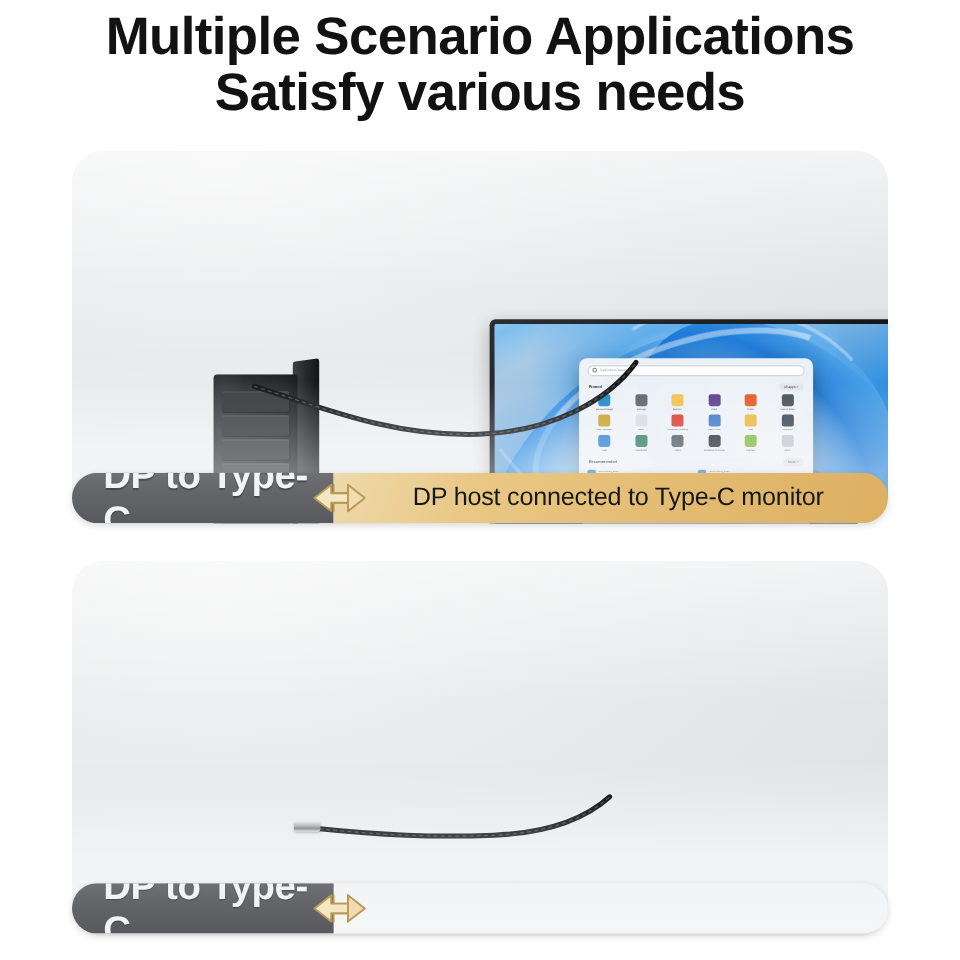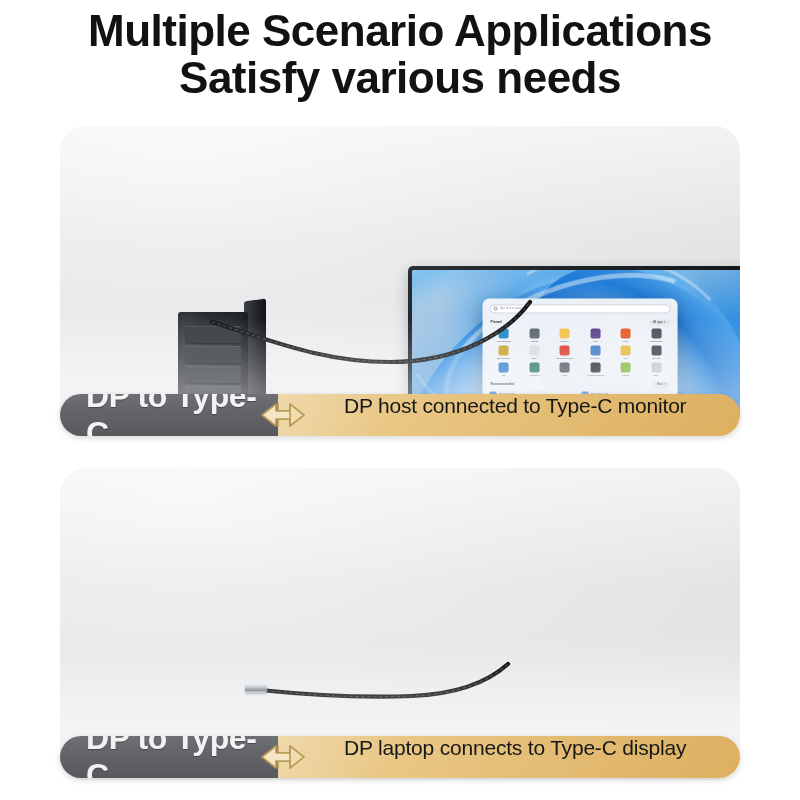--- a/index.html
+++ b/index.html
@@ -140,21 +140,21 @@
     box-shadow:0 2px 6px rgba(0,0,0,.16); }
   #cap1{ top:394px; }
   #cap2{ top:736px; }
   .caption .left{ position:relative; width:218px; flex:none;
     background:linear-gradient(180deg,#6e7073 0%,#636568 40%,#57595c 100%);
     display:flex; align-items:center; padding-left:26px; }
   .caption .left .t{ color:#f2f3f4; font-size:32px; font-weight:bold; letter-spacing:-0.4px;
     text-shadow:0 1px 1px rgba(0,0,0,.3); }
   .caption .right{ position:relative; flex:1;
     background:linear-gradient(110deg,#eed9ab 0%,#e9c784 26%,#e3bb72 62%,#ddb061 100%);
-    display:flex; padding-left:66px; }
+    display:flex; align-items:center; padding-left:66px; }
   .caption .right .t{ color:#16181a; font-size:21px; letter-spacing:-0.2px; }
   .caption .arrows{ position:absolute; left:196px; top:50%; transform:translateY(-50%);
     width:62px; height:30px; z-index:3; }
 </style>
 </head>
 <body>
 
 <div class="heading">
   <span>Multiple Scenario Applications</span>
   <span class="l2">Satisfy various needs</span>
@@ -374,20 +374,17 @@
     <path d="M200,222 C 258,228 300,230 352,228 C 398,226 428,214 448,196" fill="none" stroke="#141618" stroke-width="4.2" stroke-linecap="round"></path>
     <path d="M200,222 C 258,228 300,230 352,228 C 398,226 428,214 448,196" fill="none" stroke="#54585c" stroke-width="1.1" stroke-linecap="round" stroke-dasharray="2.5 3.5" opacity=".8"></path>
   </svg>
   <div class="conn" style="left:185px; top:216px; width:22px; height:9px;"></div>
 </div>
 
 <div class="caption" id="cap2">
   <div class="left">
     <span class="t">DP to Type-C</span>
   </div>
-  <div class="right">
-    <span class="t">DP laptop connects to Type-C display</span>
-  </div>
   <svg class="arrows" viewBox="0 0 62 30">
     <path d="M22,4 L22,11 L34,11 L34,4 L48,15 L34,26 L34,19 L22,19 L22,26 Z" fill="#f0dcae" stroke="#b99a56" stroke-width="1.6" stroke-linejoin="round"></path>
     <path d="M30,4 L30,11 L16,11 L16,4 L2,15 L16,26 L16,19 L30,19 L30,26 Z" fill="#f5e6c4" stroke="#b99a56" stroke-width="1.6" stroke-linejoin="round" transform="translate(4,0)"></path>
   </svg>
 </div>
 
 </body></html>

